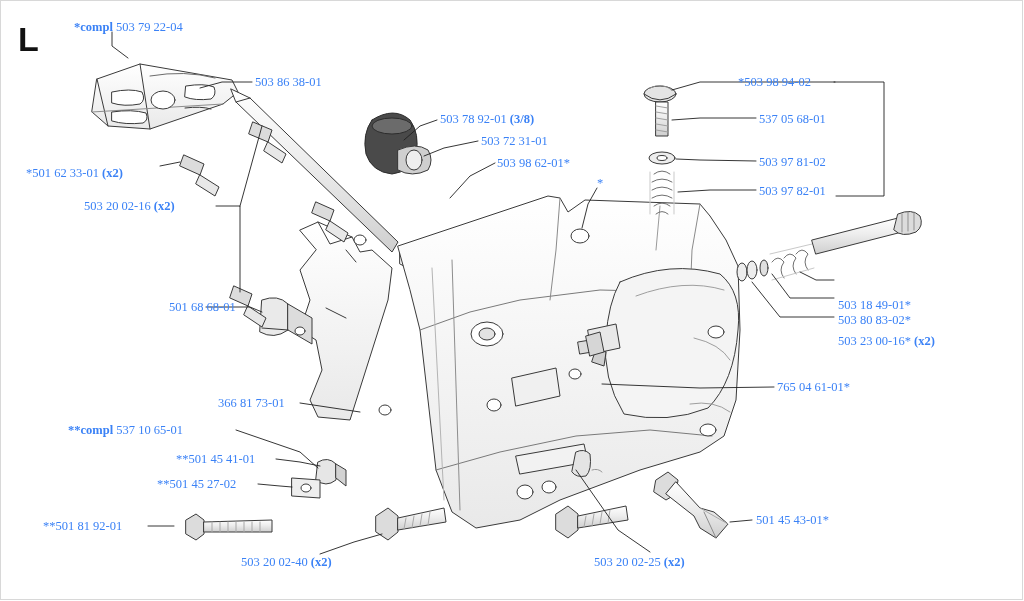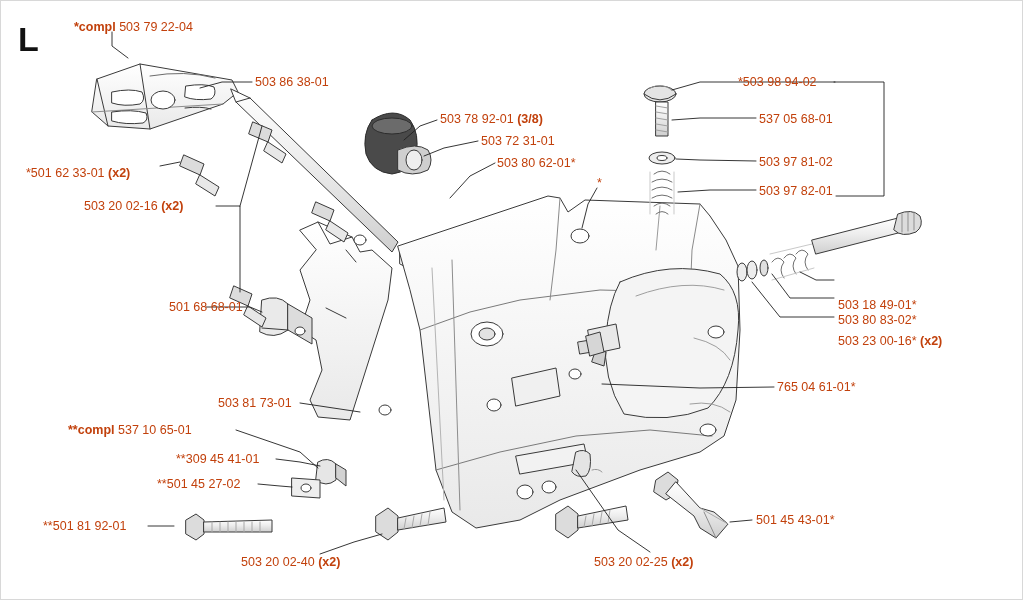--- a/index.html
+++ b/index.html
@@ -20,23 +20,24 @@
   #page svg.art {
     position: absolute;
     left: 0;
     top: 0;
     width: 1024px;
     height: 601px;
   }
   .lbl {
     position: absolute;
     font-size: 12.5px;
-    color: #c2410c;
+    color: #3b82f6;
     white-space: nowrap;
     line-height: 14px;
+    font-family: Liberation Serif, serif;
   }
   .lbl b {
     font-weight: bold;
   }
   .plate {
     position: absolute;
     left: 18px;
     top: 22px;
     font-size: 34px;
     font-weight: bold;
@@ -300,21 +301,21 @@
 
   <div class="lbl" style="left:440px; top:112px;">
     <span>503 78 92-01 </span><b>(3/8)</b>
   </div>
 
   <div class="lbl" style="left:481px; top:134px;">
     <span>503 72 31-01</span>
   </div>
 
   <div class="lbl" style="left:497px; top:156px;">
-    <span>503 80 62-01*</span>
+    <span>503 98 62-01*</span>
   </div>
 
   <div class="lbl" style="left:597px; top:176px;">
     <span>*</span>
   </div>
 
   <div class="lbl" style="left:738px; top:75px;">
     <span>*503 98 94-02</span>
   </div>
 
@@ -336,29 +337,29 @@
 
   <div class="lbl" style="left:84px; top:199px;">
     <span>503 20 02-16 </span><b>(x2)</b>
   </div>
 
   <div class="lbl" style="left:121px; top:300px;margin-left:48px;">
     <span>501 68 68-01</span>
   </div>
 
   <div class="lbl" style="left:218px; top:396px;">
-    <span>503 81 73-01</span>
+    <span>366 81 73-01</span>
   </div>
 
   <div class="lbl" style="left:68px; top:423px;">
     <b>**compl </b><span>537 10 65-01</span>
   </div>
 
   <div class="lbl" style="left:176px; top:452px;">
-    <span>**309 45 41-01</span>
+    <span>**501 45 41-01</span>
   </div>
 
   <div class="lbl" style="left:157px; top:477px;">
     <span>**501 45 27-02</span>
   </div>
 
   <div class="lbl" style="left:43px; top:519px;">
     <span>**501 81 92-01</span>
   </div>
 

